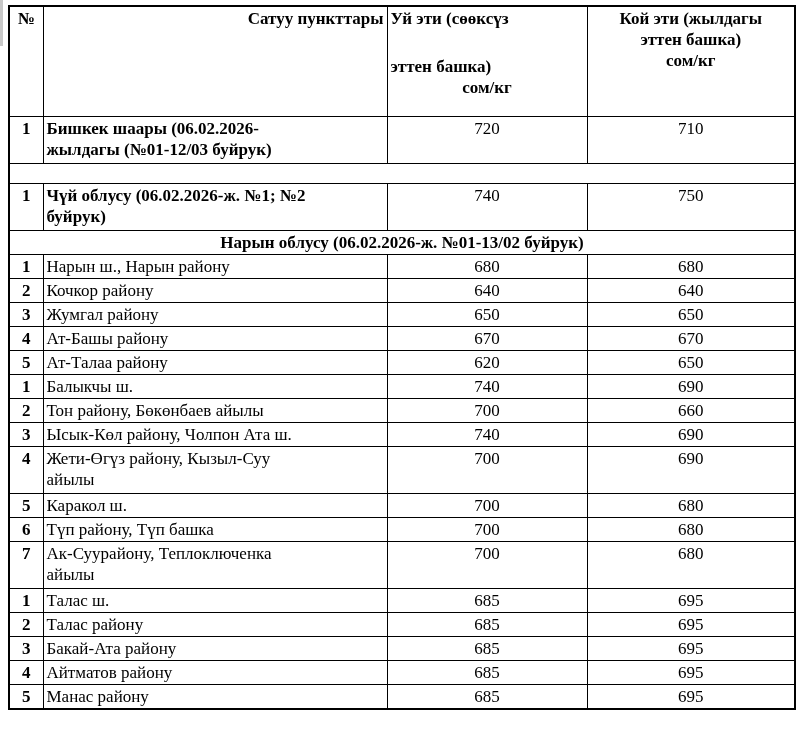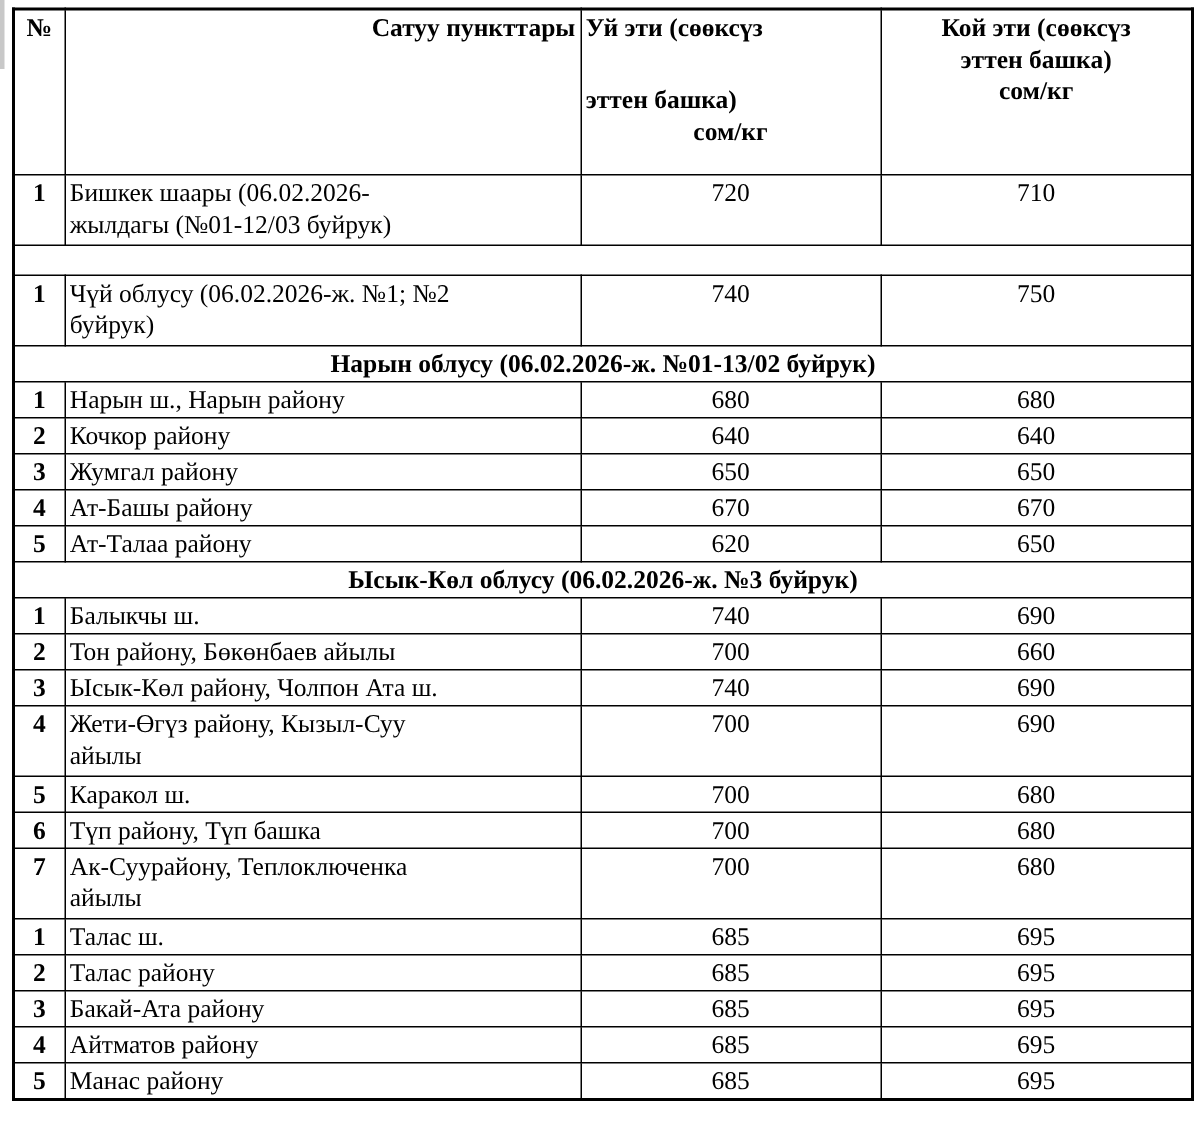--- a/index.html
+++ b/index.html
@@ -40,21 +40,21 @@
     overflow: hidden;
   }
   tr.rh   { height: 110px; }
   tr.r47  { height: 47px; }
   tr.r23  { height: 23px; }
   tr.r20  { height: 20px; }
 
   td.num  { text-align: center; font-weight: bold; }
   td.name { padding-left: 7px; }
   td.val  { text-align: center; }
-  td.b    { font-weight: normal; }
+  td.b    { font-weight: bold; }
   td.section { text-align: center; font-weight: bold; }
   td.spacer  { }
 
   
   td.hnum    { text-align: center; font-weight: bold; padding-top: 7px; }
   td.hpoints { text-align: right; font-weight: bold; padding-top: 7px; }
   td.hbeef   { font-weight: bold; padding-top: 21px; padding-left: 13px; }
   td.hbeef .l2 { margin-top: 27px; }
   td.hbeef .l3 { text-align: center; }
   td.hmutton { font-weight: bold; text-align: center; padding-top: 7px; }
@@ -84,21 +84,21 @@
     <tbody>
         <tr class="rh">
       <td class="hnum">№</td>
       <td class="hpoints">Сатуу пункттары</td>
       <td class="hbeef">
         <div class="l1">Уй эти (сөөксүз</div>
         <div class="l2">эттен башка)</div>
         <div class="l3">сом/кг</div>
       </td>
       <td class="hmutton">
-        <div>Кой эти (сөөксүз</div>
+        <div>Кой эти (жылдагы</div>
         <div>эттен башка)</div>
         <div>сом/кг</div>
       </td>
     </tr>
 
     <tr class="r47">
       <td class="num">1</td>
       <td class="name b"><span>Бишкек шаары (06.02.2026-</span><br><span>жылдагы (№01-12/03 буйрук)</span></td>
       <td class="val">720</td>
       <td class="val">710</td>
@@ -143,23 +143,20 @@
       <td class="val">670</td>
       <td class="val">670</td>
     </tr>
     <tr class="r23">
       <td class="num">5</td>
       <td class="name"><span class="squig">Ат</span><span>-Талаа району</span></td>
       <td class="val">620</td>
       <td class="val">650</td>
     </tr>
 
-    <tr class="r23">
-      <td class="section" colspan="4"><span class="squig">Ысык</span><span>-Көл облусу (06.02.2026-ж. №3 буйрук)</span></td>
-    </tr>
 
     <tr class="r23">
       <td class="num">1</td>
       <td class="name"><span class="squig">Балыкчы</span><span> ш.</span></td>
       <td class="val">740</td>
       <td class="val">690</td>
     </tr>
     <tr class="r23">
       <td class="num">2</td>
       <td class="name"><span>Тон району, </span><span class="squig">Бөкөнбаев</span><span> айылы</span></td>

